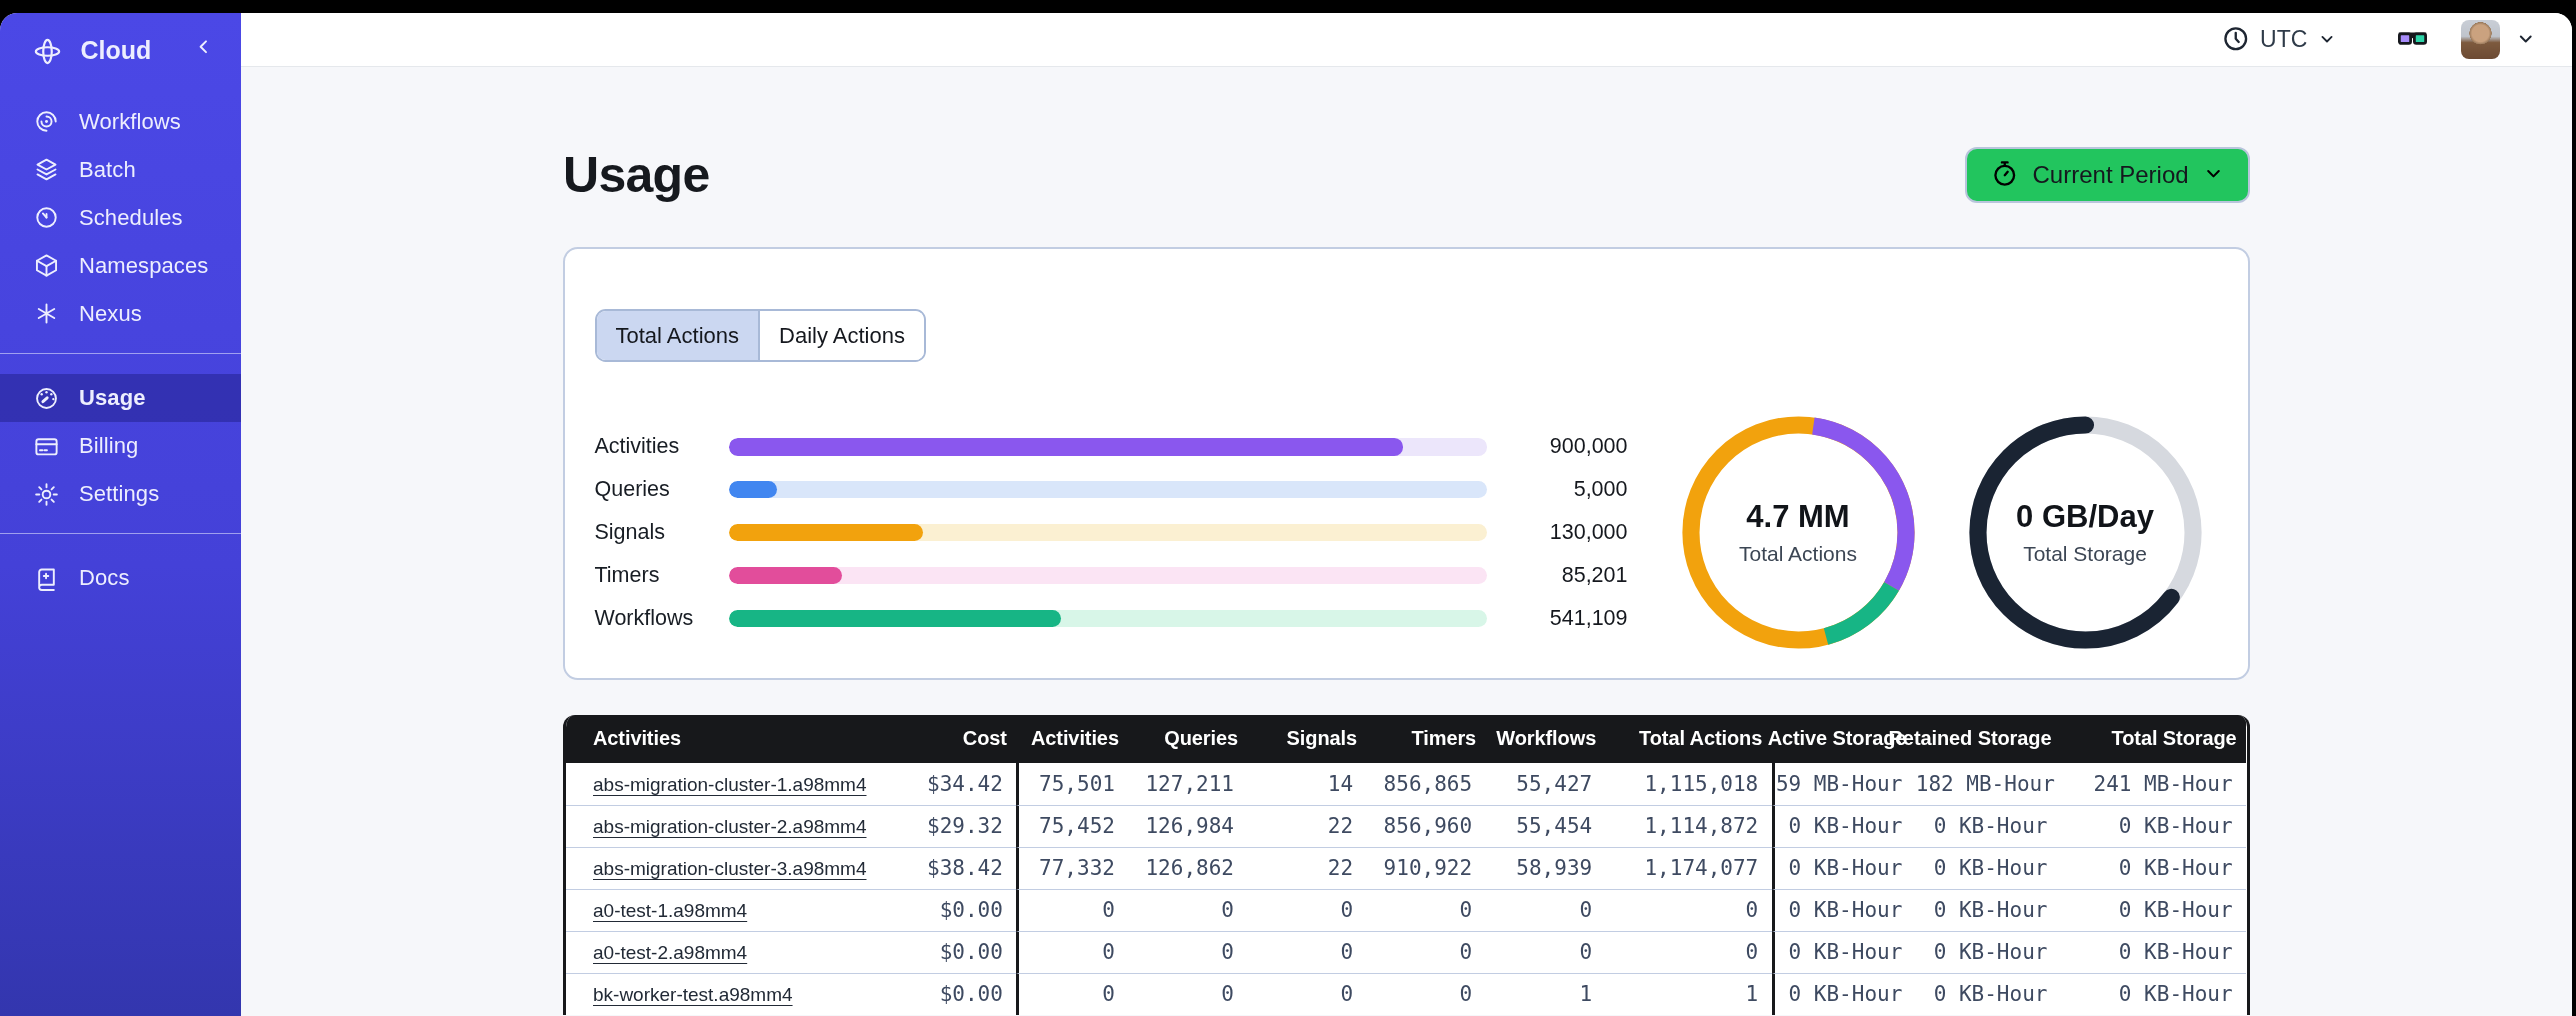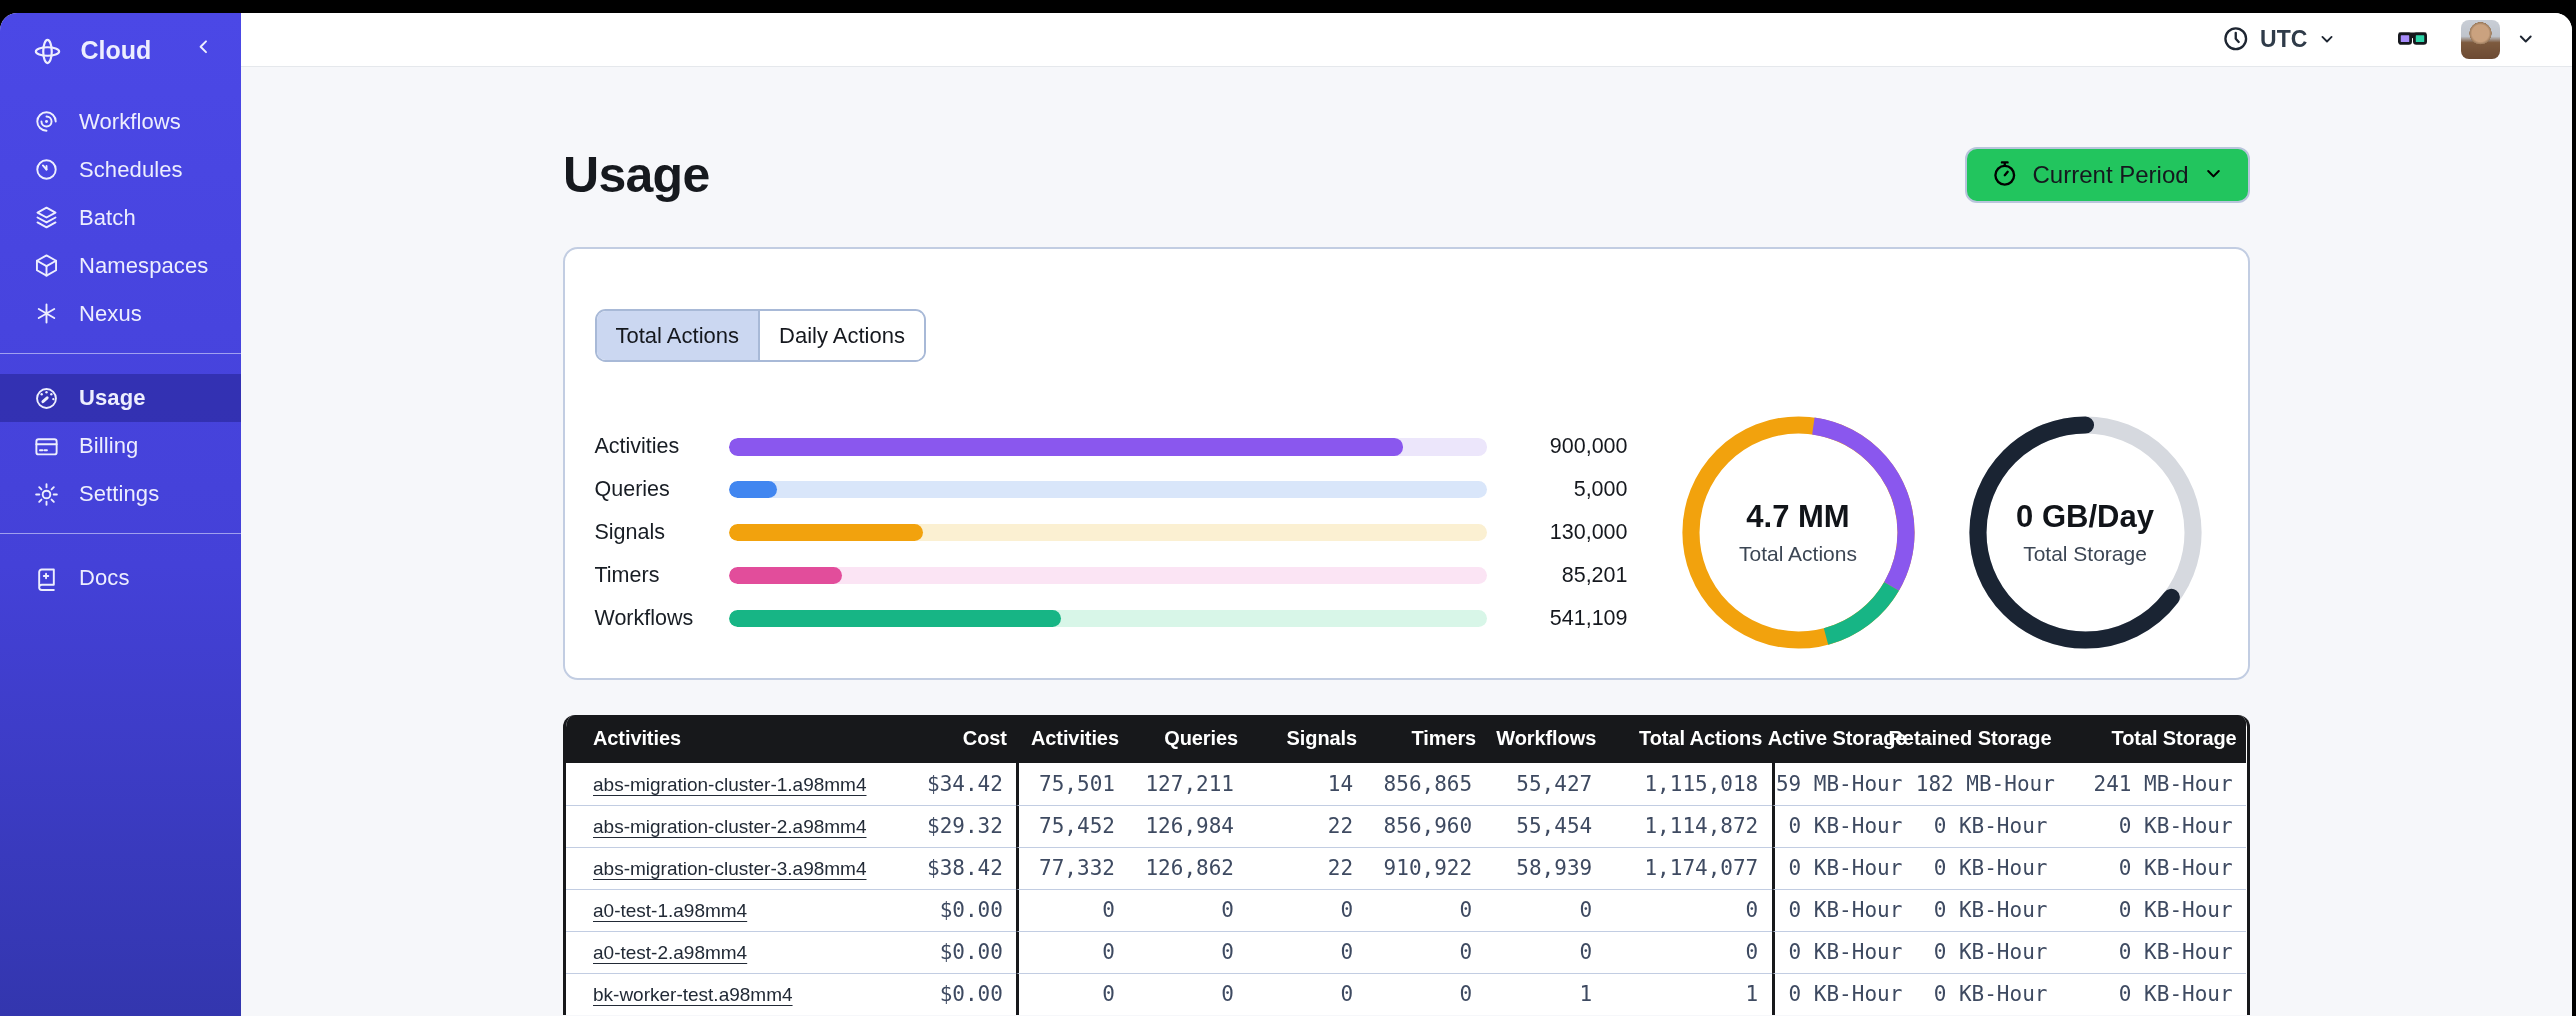--- a/index.html
+++ b/index.html
@@ -27,21 +27,21 @@
   .nav-divider { height: 1.3px; background: rgba(235, 237, 255, 0.55); margin: 14.8px 0; flex: none; }
   #nav-sec-0 { margin-top: 9.4px; }
   #nav-sec-1, #nav-sec-2 { padding-top: 5.4px; }
 
   
   .main { flex: 1; display: flex; flex-direction: column; min-width: 0; }
   .topbar { height: 54px; flex: none; background: #fff; border-bottom: 1.3px solid #E5E8EC;
             display: flex; align-items: center; justify-content: flex-end; gap: 31px; padding-right: 36px; color: #1E2632; }
   .tz-button { display: flex; align-items: center; gap: 9.4px; cursor: pointer; }
   .tz-button svg { width: 27px; height: 27px; }
-  .tz-label { font-size: 23px; font-weight: 700; color: #2F3B49; }
+  .tz-label { font-size: 23px; font-weight: 400; color: #2F3B49; }
   .tz-button .chev svg { width: 20px; height: 20px; }
   .glasses-button { display: flex; align-items: center; cursor: pointer; margin-left: 27px; }
   .glasses-button svg { width: 35px; height: 35px; }
   .avatar-button { display: flex; align-items: center; gap: 14.8px; cursor: pointer; }
   .avatar { width: 39px; height: 39px; border-radius: 8px;
             background: radial-gradient(circle at 50% 34%, #caa27f 0 26%, #9a7a5c 34%, transparent 35%),
                         linear-gradient(180deg, #c9ced6 0%, #bfc4cc 42%, #7d5a3e 58%, #6c4a33 100%); }
   .avatar-button .chev svg { width: 21.5px; height: 21.5px; }
 
   .content { flex: 1; background: #F6F7FA; overflow: hidden; }
@@ -119,36 +119,36 @@
               <path d="M20.2 12a8.2 8.2 0 1 0-8.2 8.2"></path>
               <path d="M12 7.5a4.5 4.5 0 1 1-4.5 4.5"></path>
               <circle cx="12" cy="12" r="1.3" fill="currentColor" stroke="none"></circle>
             </svg>
           </span>
                      <span class="nav-label">Workflows</span>
         </div>
         <div class="nav-item">
           <span class="icon">
             <svg viewBox="0 0 24 24" fill="none" stroke="currentColor" stroke-width="1.7" stroke-linecap="round" stroke-linejoin="round">
+              <path d="M12 3.2 20 7.6 12 12 4 7.6Z"></path>
+              <path d="M20 12l-8 4.4L4 12"></path>
+              <path d="M20 16.4 12 20.8 4 16.4"></path>
+            </svg>
+          </span>
+                     <span class="nav-label">Batch</span>
+        </div>
+        <div class="nav-item">
+          <span class="icon">
+            <svg viewBox="0 0 24 24" fill="none" stroke="currentColor" stroke-width="1.7" stroke-linecap="round" stroke-linejoin="round">
               <circle cx="12" cy="12" r="8.2"></circle>
               <path d="M12 12 8.8 8.4"></path>
               <path d="M12 12V8.8"></path>
             </svg>
           </span>
                      <span class="nav-label">Schedules</span>
-        </div>
-        <div class="nav-item">
-          <span class="icon">
-            <svg viewBox="0 0 24 24" fill="none" stroke="currentColor" stroke-width="1.7" stroke-linecap="round" stroke-linejoin="round">
-              <path d="M12 3.2 20 7.6 12 12 4 7.6Z"></path>
-              <path d="M20 12l-8 4.4L4 12"></path>
-              <path d="M20 16.4 12 20.8 4 16.4"></path>
-            </svg>
-          </span>
-                     <span class="nav-label">Batch</span>
         </div>
         <div class="nav-item">
           <span class="icon">
             <svg viewBox="0 0 24 24" fill="none" stroke="currentColor" stroke-width="1.7" stroke-linecap="round" stroke-linejoin="round">
               <path d="M12 3 20.5 7.8V16.2L12 21 3.5 16.2V7.8Z"></path>
               <path d="M3.5 7.8 12 12.6l8.5-4.8"></path>
               <path d="M12 12.6V21"></path>
             </svg>
           </span>
                      <span class="nav-label">Namespaces</span>

